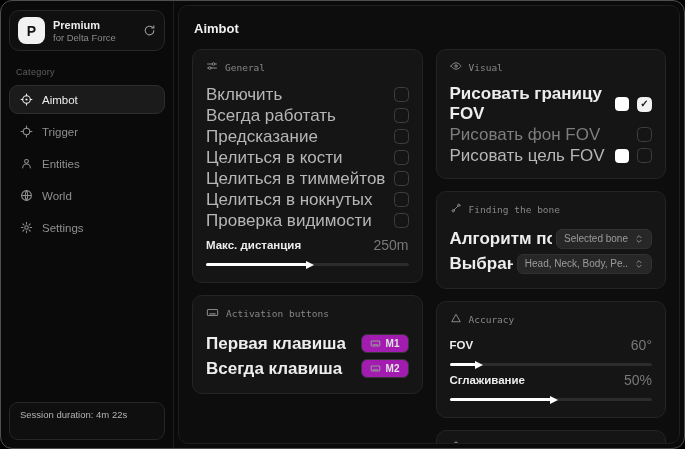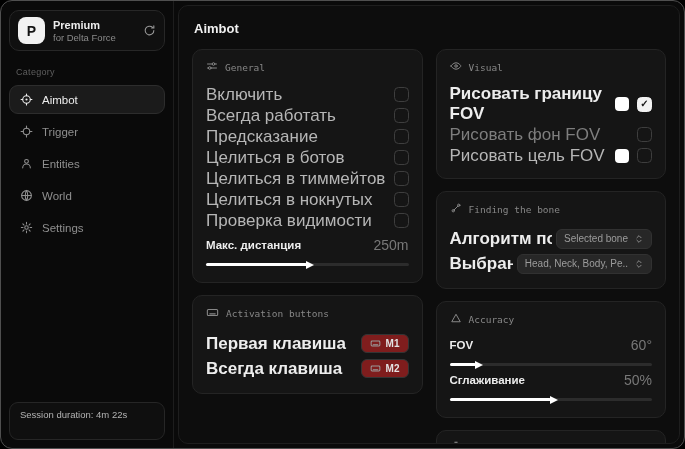--- a/index.html
+++ b/index.html
@@ -92,21 +92,21 @@
     margin:9px 0 4px; cursor:pointer;
   }
   .slider-fill { position:absolute; left:0; top:0; height:100%; background:#ffffff; border-radius:2px; }
   .slider-fill::after {
     content:''; position:absolute; right:-7px; top:50%; transform:translateY(-50%);
     width:0; height:0; border-left:8px solid #ffffff;
     border-top:4.5px solid transparent; border-bottom:4.5px solid transparent;
   }
   
   .key-btn {
-    display:flex; align-items:center; gap:5px; background:#7f1d1d;
+    display:flex; align-items:center; gap:5px; background:#a21caf;
     border:1px solid #343434; border-radius:6px; padding:3px 8px;
     color:#e3e3e3; font-size:10px; font-weight:bold; cursor:pointer; flex-shrink:0;
   }
   .key-btn svg { color:#9a9a9a; }
   .dropdown {
     display:flex; align-items:center; gap:6px; background:#272727;
     border:1px solid #313131; border-radius:6px; padding:3.5px 7px;
     color:#9c9c9c; font-size:10px; cursor:pointer; flex-shrink:0;
     white-space:nowrap;
   }
@@ -213,21 +213,21 @@
           </div>
           <div class="row">
             <span class="row-label">Всегда работать</span>
             <span class="checkbox"></span>
           </div>
           <div class="row">
             <span class="row-label">Предсказание</span>
             <span class="checkbox"></span>
           </div>
           <div class="row">
-            <span class="row-label">Целиться в ботов</span>
+            <span class="row-label">Целиться в кости</span>
             <span class="checkbox"></span>
           </div>
           <div class="row">
             <span class="row-label">Целиться в тиммейтов</span>
             <span class="checkbox"></span>
           </div>
           <div class="row">
             <span class="row-label">Целиться в нокнутых</span>
             <span class="checkbox"></span>
           </div>

